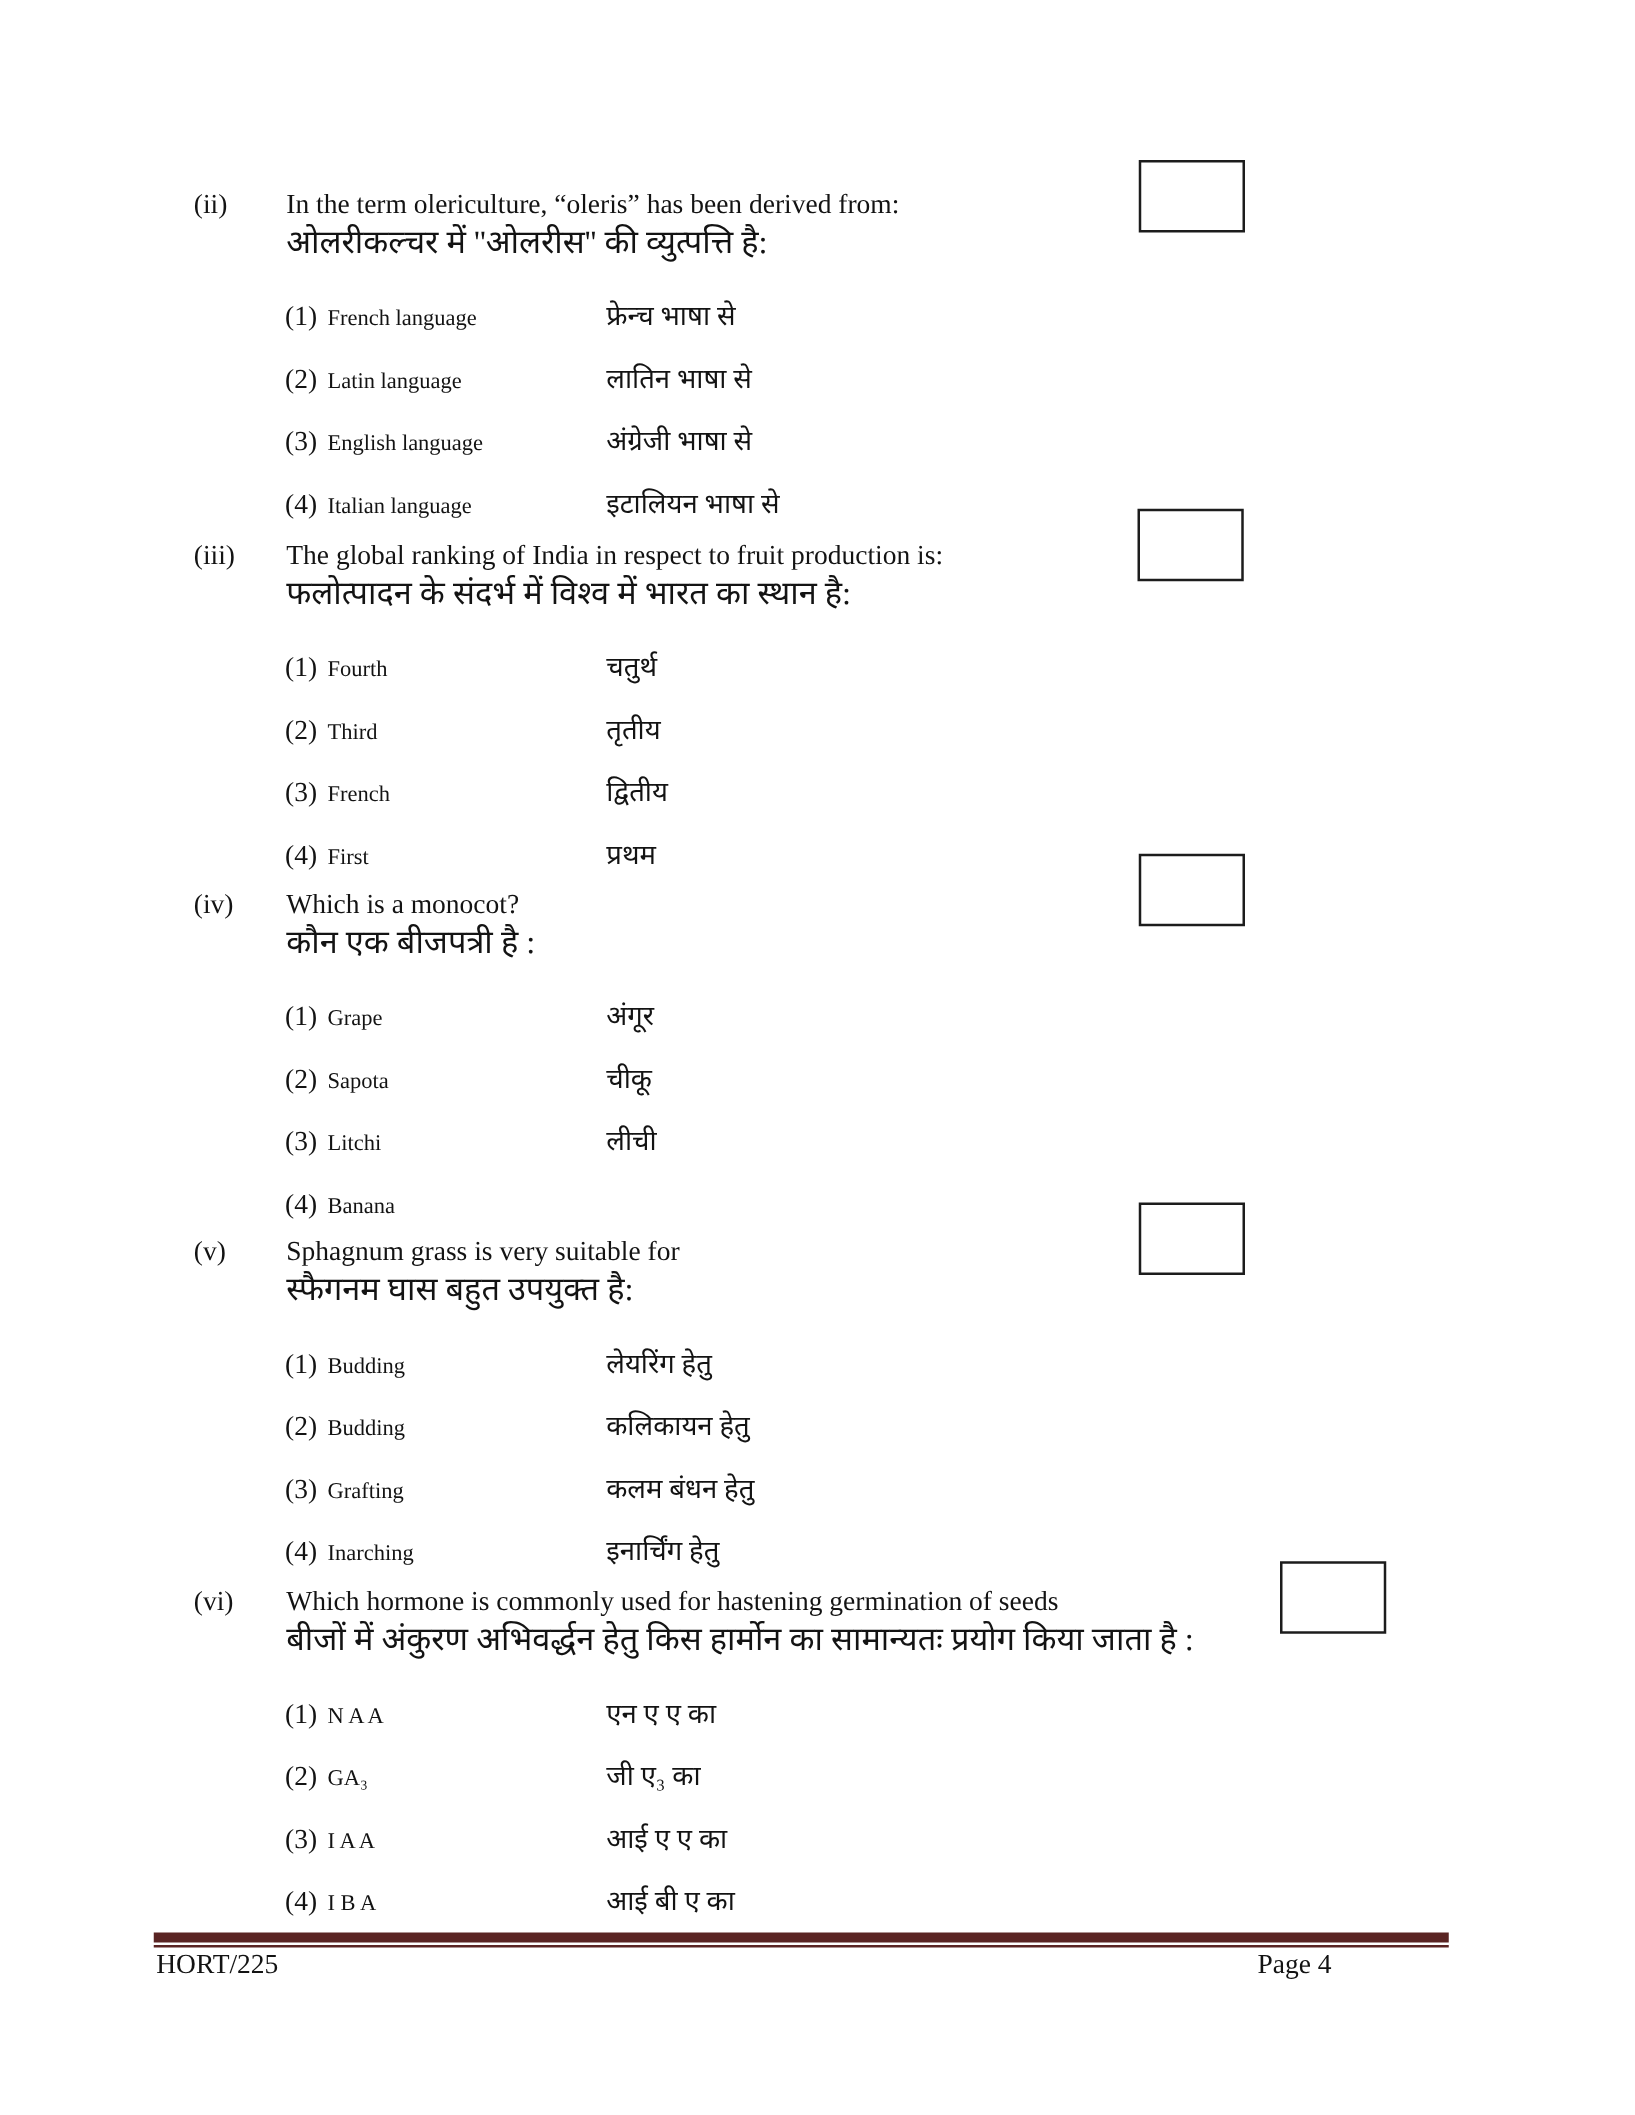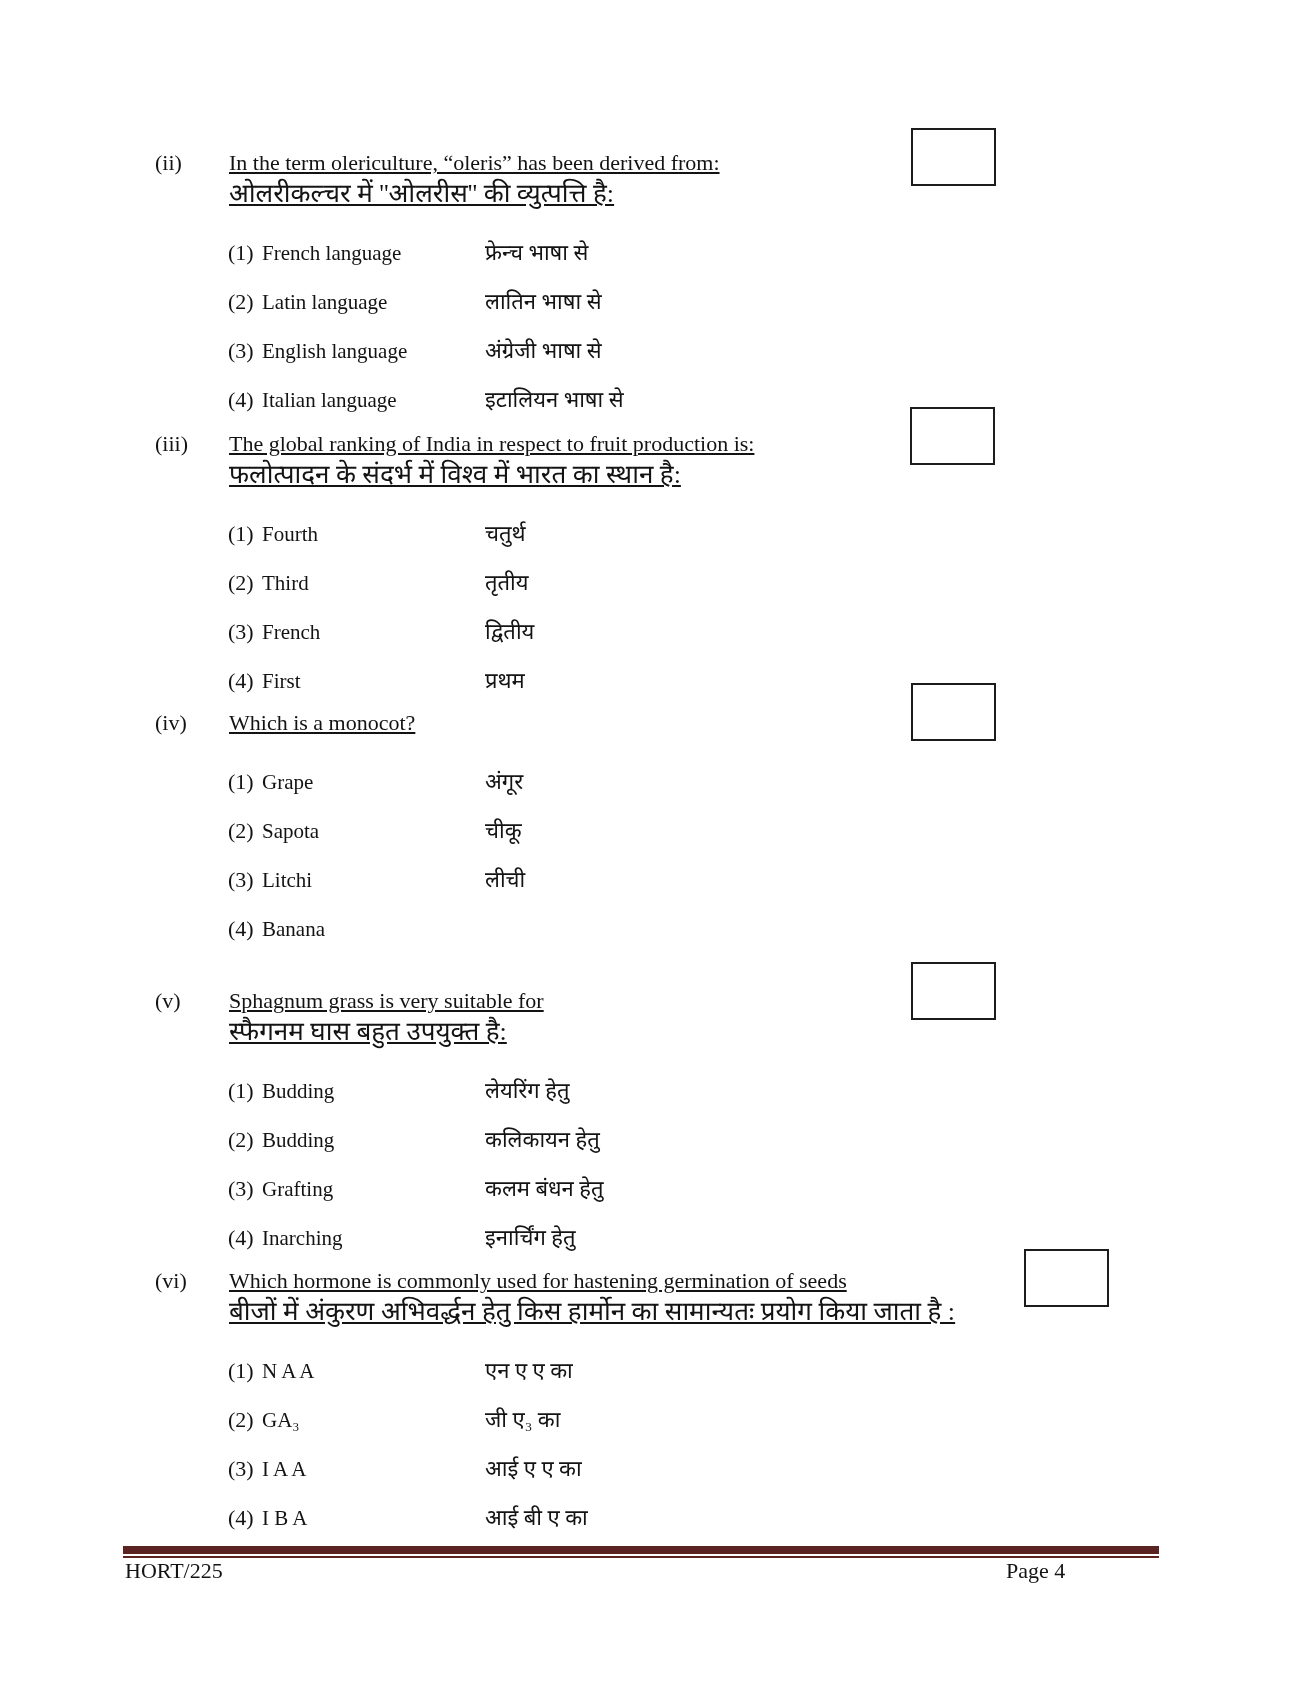--- a/index.html
+++ b/index.html
@@ -9,28 +9,28 @@
     height: 1692px;
     background: #ffffff;
     font-family: "Liberation Serif", serif;
     color: #131313;
     overflow: hidden;
     border-radius: 26px;
   }
   .question { position: absolute; left: 155px; width: 740px; }
   .qhead { display: flex; align-items: flex-start; }
   .qnum { width: 74px; flex: 0 0 74px; font-size: 22px; line-height: 31px; }
-  .qtext { flex: 1; text-decoration: underline; }
+  .qtext { flex: 1; }
   .qen { display: block; font-size: 22px; line-height: 31px; white-space: nowrap; }
   .qhi { display: block; font-size: 26px; line-height: 31px; white-space: nowrap; }
   .options { margin-left: 73px; margin-top: 31px; }
   .option { display: flex; margin-top: 23px; align-items: baseline; }
   .option:first-child { margin-top: 0; }
   .onum { width: 34px; flex: 0 0 34px; font-size: 22px; line-height: 25px; }
-  .oen { width: 223px; flex: 0 0 223px; font-size: 21px; line-height: 25px; white-space: nowrap; }
+  .oen { width: 223px; flex: 0 0 223px; font-size: 18px; line-height: 25px; white-space: nowrap; }
   .ohi { flex: 1; font-size: 22px; line-height: 25px; white-space: nowrap; }
   .answer-box {
     position: absolute;
     width: 85px; height: 58px;
     border: 2px solid #1c1c1c;
     background: #ffffff;
     box-sizing: border-box;
   }
   .rule-thick { position: absolute; left: 123px; width: 1036px; height: 8px; top: 1546px; }
   .rule-thin  { position: absolute; left: 123px; width: 1036px; height: 2px; top: 1556px; }
@@ -104,20 +104,21 @@
         <span class="ohi">प्रथम</span>
       </div>
     </div>
   </section>
 
   <section class="question" style="top:707px">
     <div class="qhead">
       <span class="qnum">(iv)</span>
       <span class="qtext">
         <span class="qen">Which is a monocot?</span>
+        <span class="qhi">कौन एक बीजपत्री है :</span>
       </span>
     </div>
     <div class="options">
       <div class="option">
         <span class="onum">(1)</span>
         <span class="oen">Grape</span>
         <span class="ohi">अंगूर</span>
       </div>
       <div class="option">
         <span class="onum">(2)</span>

